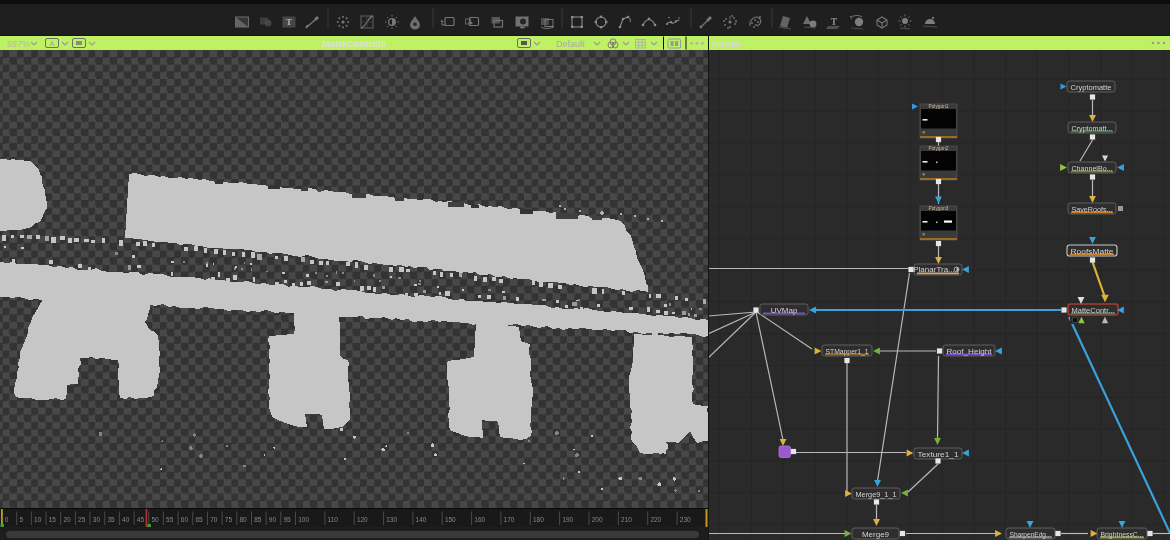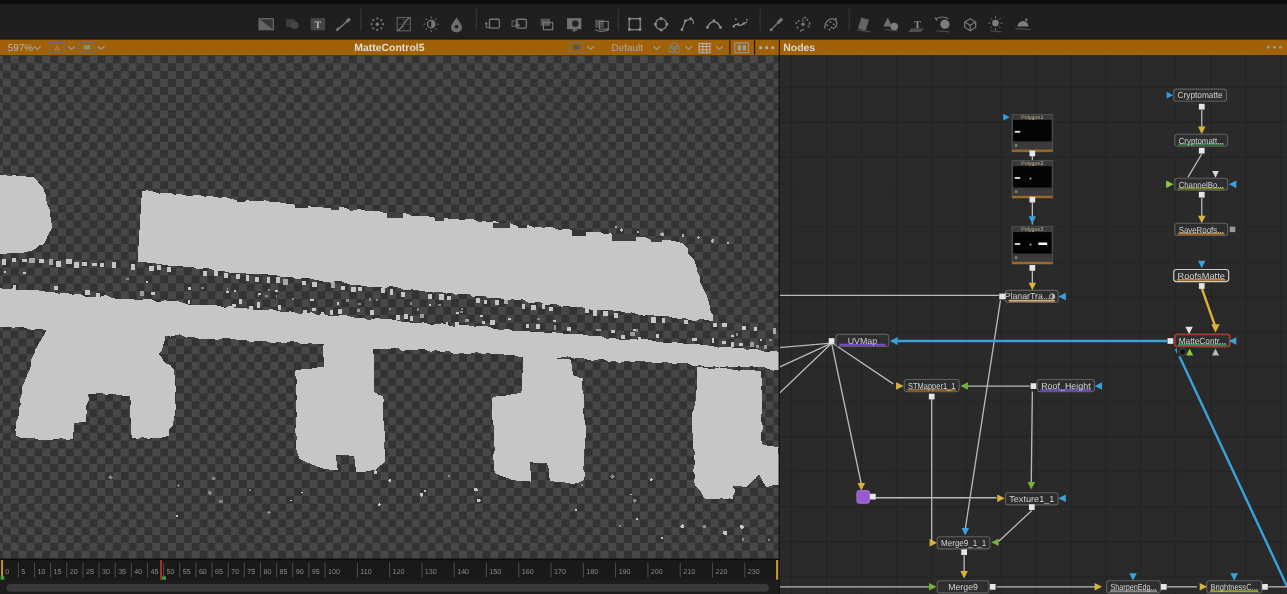--- a/index.html
+++ b/index.html
@@ -213,21 +213,21 @@
           <path d="M-7,4 L7,5" stroke="#555"></path>
           <circle cx="3" cy="-4" r="1.2" fill="#828282"></circle>
         </g>
 <line x1="328" y1="4" x2="328" y2="24" stroke="#3a3a3a"></line>
 <line x1="433" y1="4" x2="433" y2="24" stroke="#3a3a3a"></line>
 <line x1="562" y1="4" x2="562" y2="24" stroke="#3a3a3a"></line>
 <line x1="691" y1="4" x2="691" y2="24" stroke="#3a3a3a"></line>
 <line x1="772" y1="4" x2="772" y2="24" stroke="#3a3a3a"></line>
       </svg>
   </div>
-  <div class="abs" style="left:0;top:36px;width:1170px;height:14px;background:#a16207">
+  <div class="abs" style="left:0;top:36px;width:1170px;height:14px;background:#bef264">
     <svg width="1170" height="14" style="display:block" viewBox="0 36 1170 14">
         <text x="7" y="46.5" font-size="9" fill="#b4b4b4">597%</text>
 <path d="M31,42.0 L34,45.0 L37,42.0" stroke="#9a9a9a" stroke-width="1.1" fill="none"></path>
 <rect x="45.5" y="38.5" width="13" height="9" rx="1.5" fill="none" stroke="#6e6e6e"></rect>
 <text x="52" y="46" font-size="7" fill="#9a9a9a" text-anchor="middle">A</text>
 <path d="M62,42.0 L65,45.0 L68,42.0" stroke="#9a9a9a" stroke-width="1.1" fill="none"></path>
 <rect x="72.5" y="38.5" width="13" height="9" rx="1.5" fill="none" stroke="#6e6e6e"></rect>
 <rect x="76" y="41" width="6" height="4" fill="#8a8a8a"></rect>
 <path d="M89,42.0 L92,45.0 L95,42.0" stroke="#9a9a9a" stroke-width="1.1" fill="none"></path>
 <text x="354" y="46.5" font-size="9.5" font-weight="bold" fill="#dedede" text-anchor="middle">MatteControl5</text>

